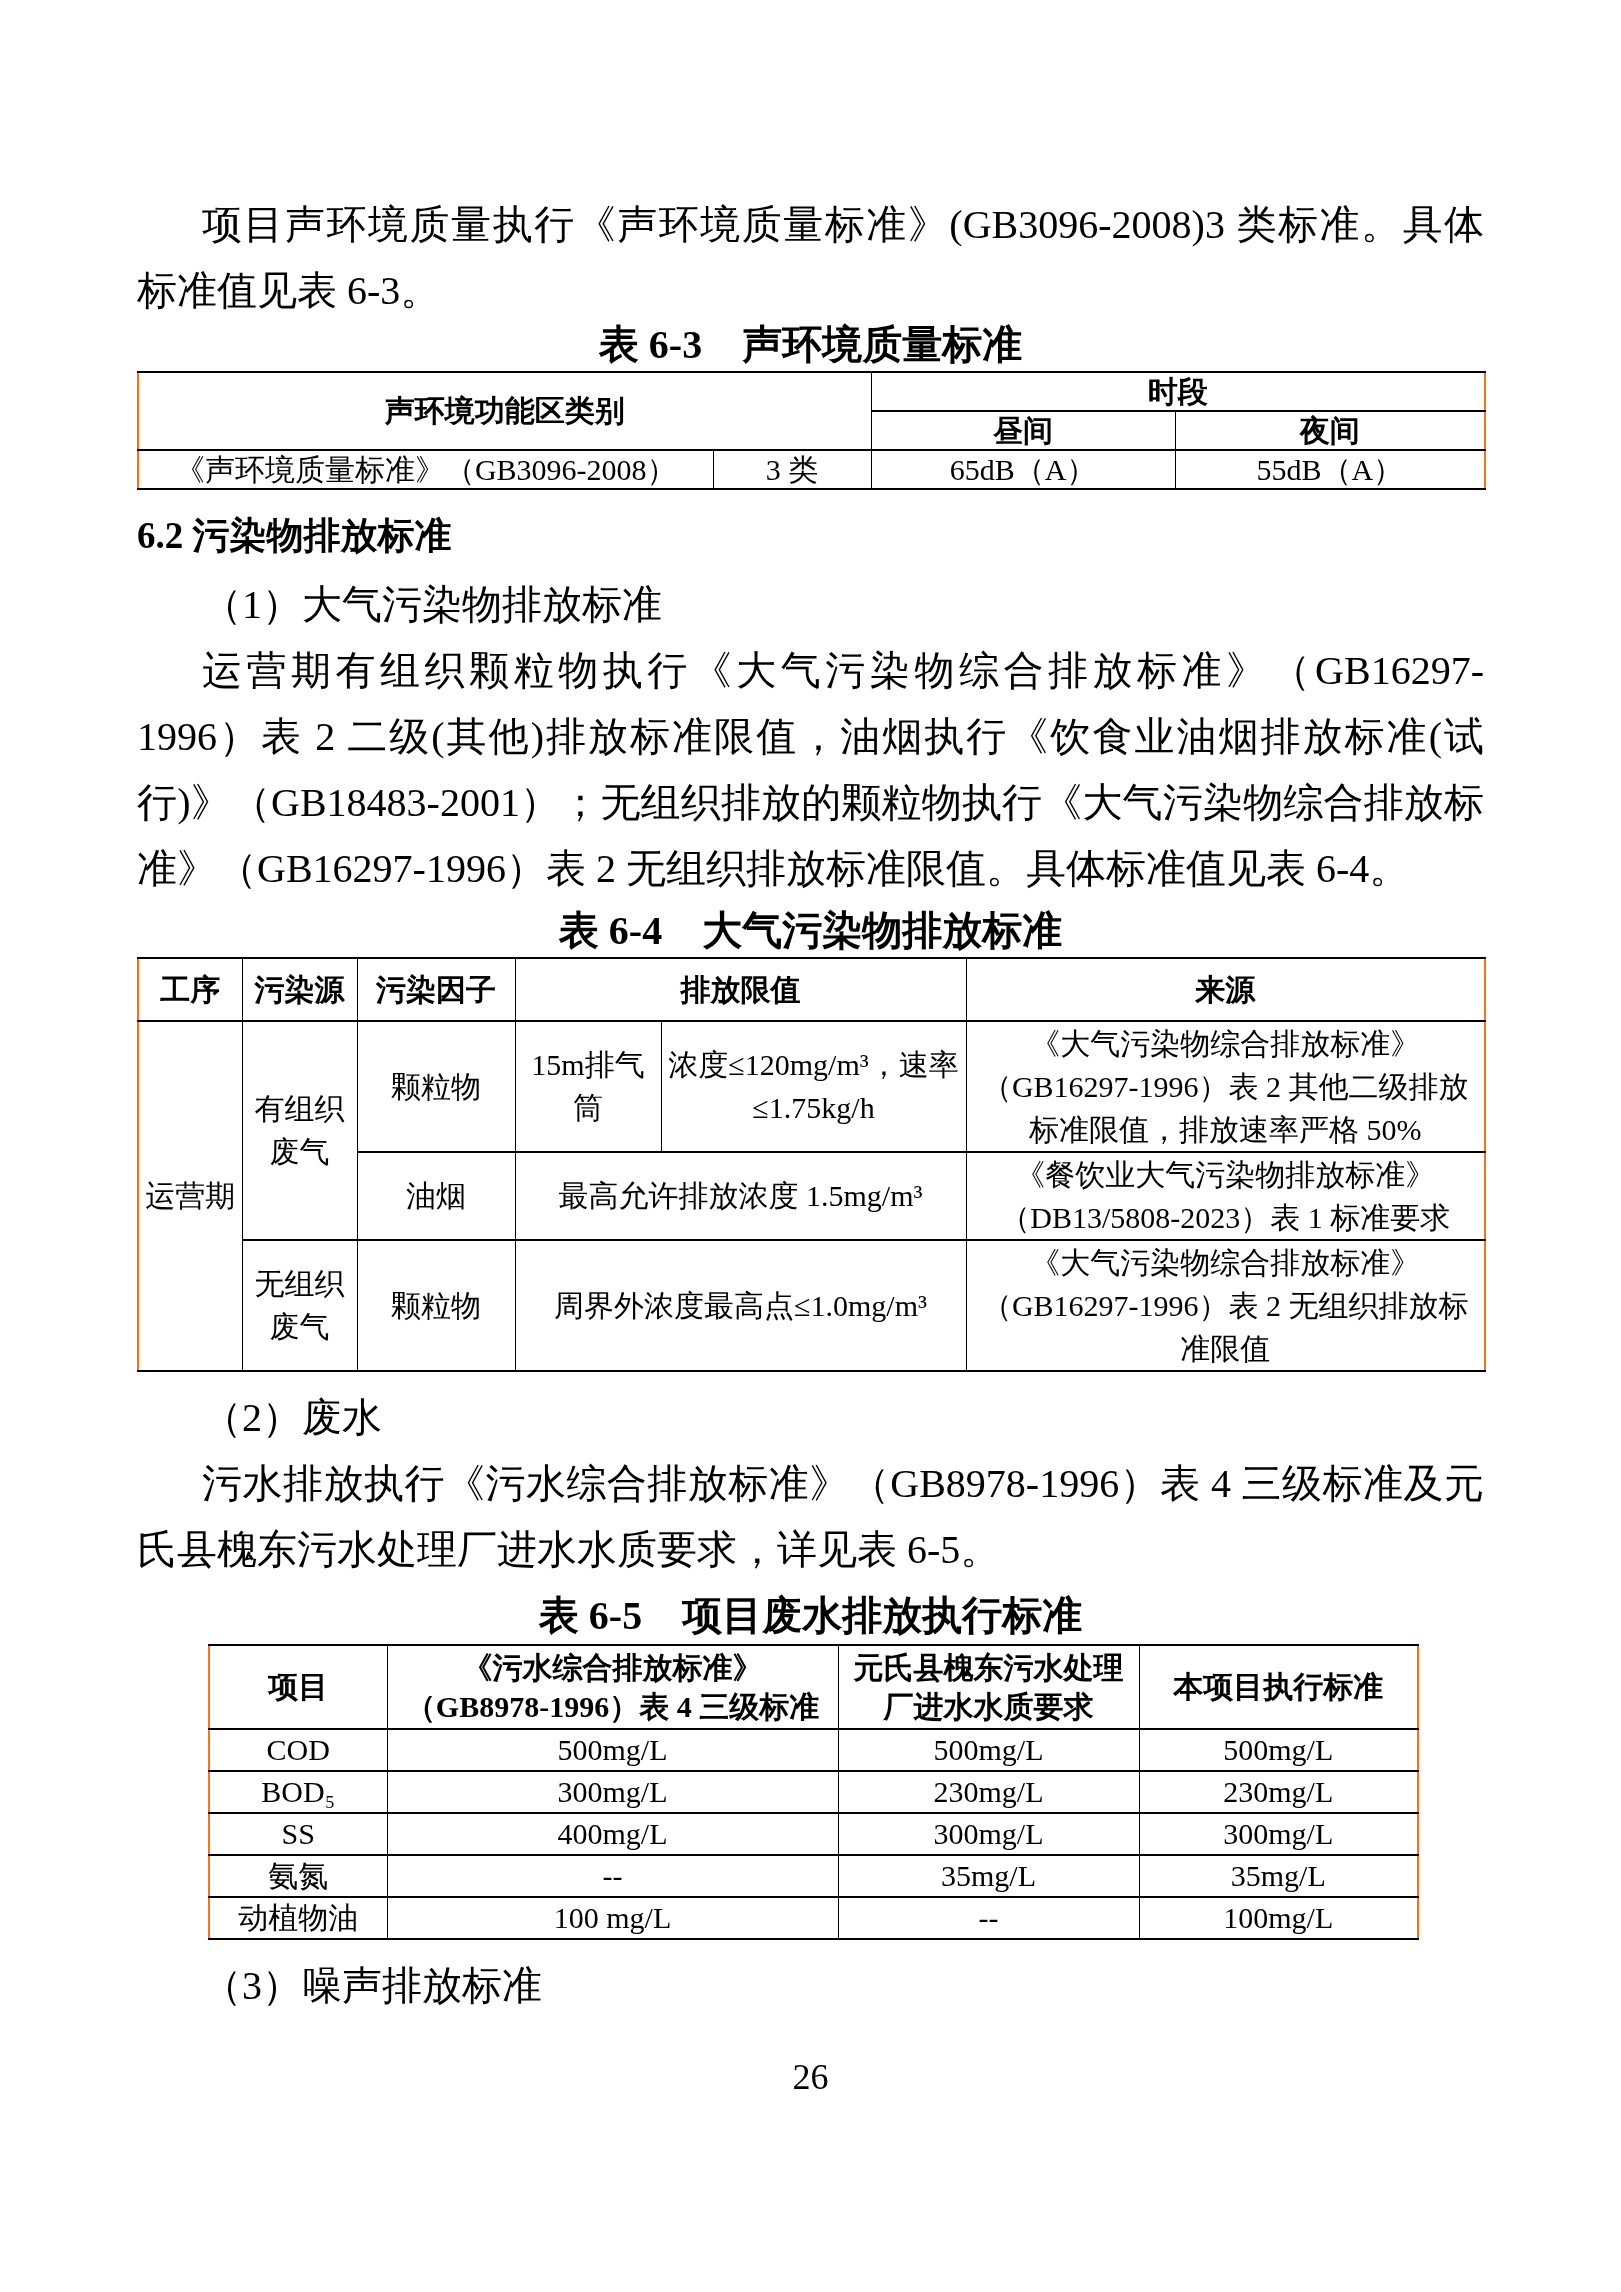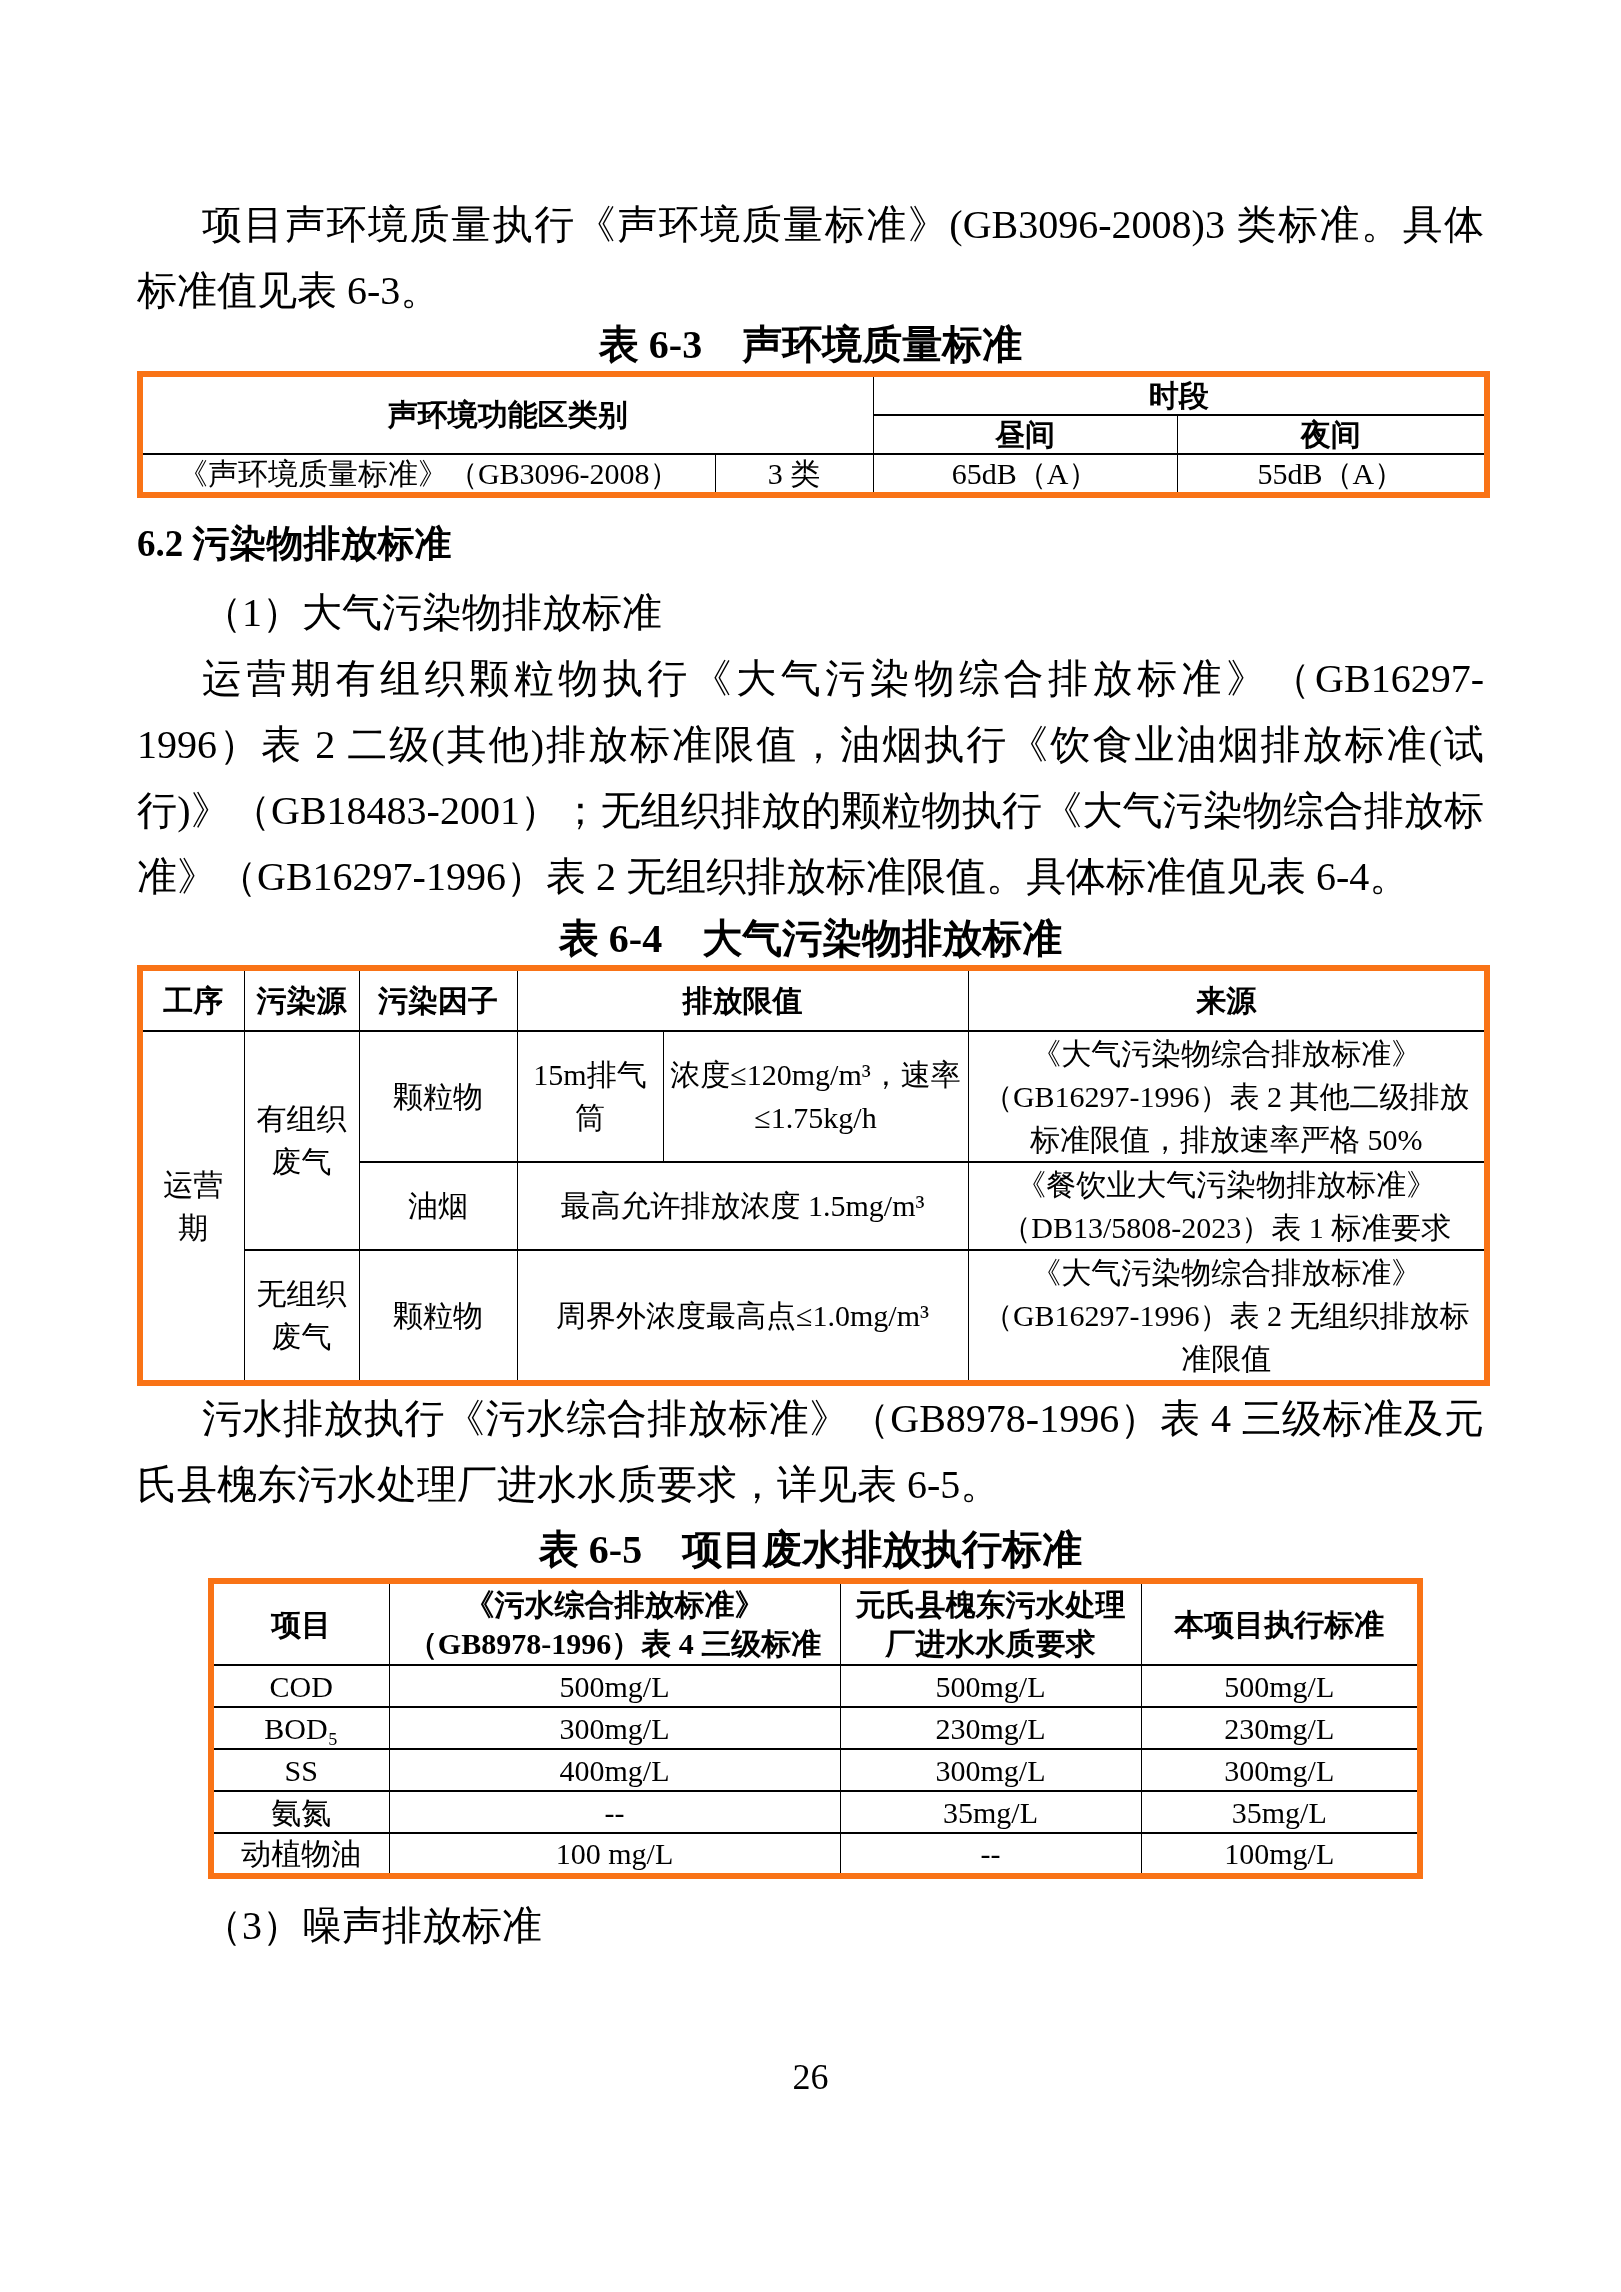--- a/index.html
+++ b/index.html
@@ -53,21 +53,21 @@
   .doc-table th, .doc-table td {
     border-left: 1px solid #000;
     border-right: 1px solid #000;
     border-top: 2px solid #000;
     border-bottom: 2px solid #000;
     padding: 0 5.9px;
     vertical-align: middle;
     line-height: 43px;
     overflow: hidden;
   }
-  .doc-table { border: 6px solid #f97316; }
+  .doc-table { border: 2px solid #f97316; }
   .doc-table th { font-weight: bold; }
   .t63 { width: 1347px; }
   .t63 tr { height: 39px; }
   .t63 th, .t63 td { line-height: 37px; }
   .t64 { width: 1347px; margin-left: 0; }
   .t64 .hrow { height: 63px; }
   .t64 .r1 { height: 127px; }
   .t64 .r2 { height: 88px; }
   .t64 .r3 { height: 128px; }
   .t65 { width: 1210px; margin-left: 71px; }
@@ -158,20 +158,21 @@
       </tr>
       <tr class="r3">
         <td>无组织废气</td>
         <td>颗粒物</td>
         <td colspan="2">周界外浓度最高点≤1.0mg/m³</td>
         <td>《大气污染物综合排放标准》（GB16297-1996）表 2 无组织排放标准限值</td>
       </tr>
     </tbody>
       </table>
 
+    <p class="body-text indent list-item">（2）废水</p>
 
     <p class="body-text indent">污水排放执行《污水综合排放标准》（GB8978-1996）表 4 三级标准及元氏县槐东污水处理厂进水水质要求，详见表 6-5。</p>
 
     <p class="table-caption caption-65">表 6-5　项目废水排放执行标准</p>
 
     <table class="doc-table t65">
       <colgroup>
         <col style="width:178px">
           <col style="width:451px">
         <col style="width:301px">

